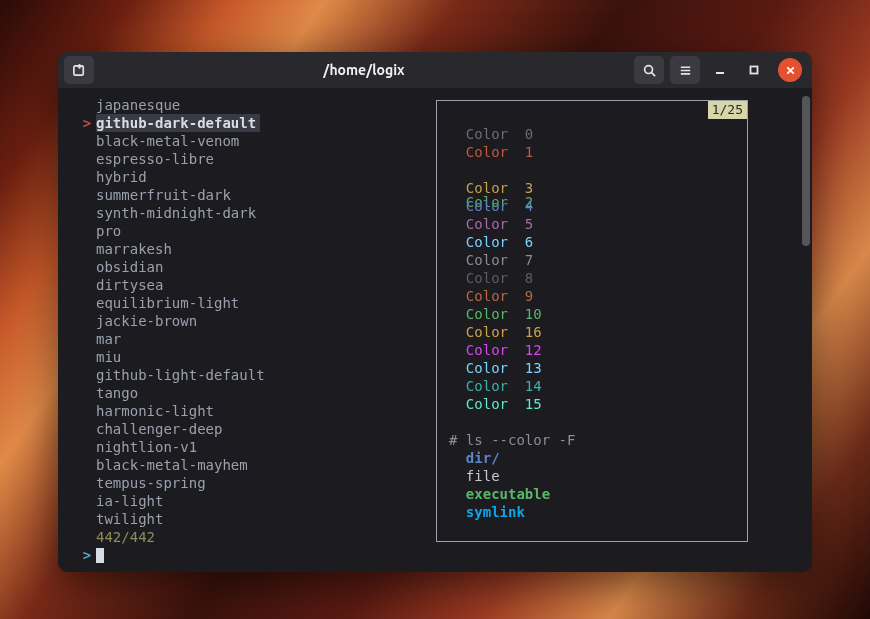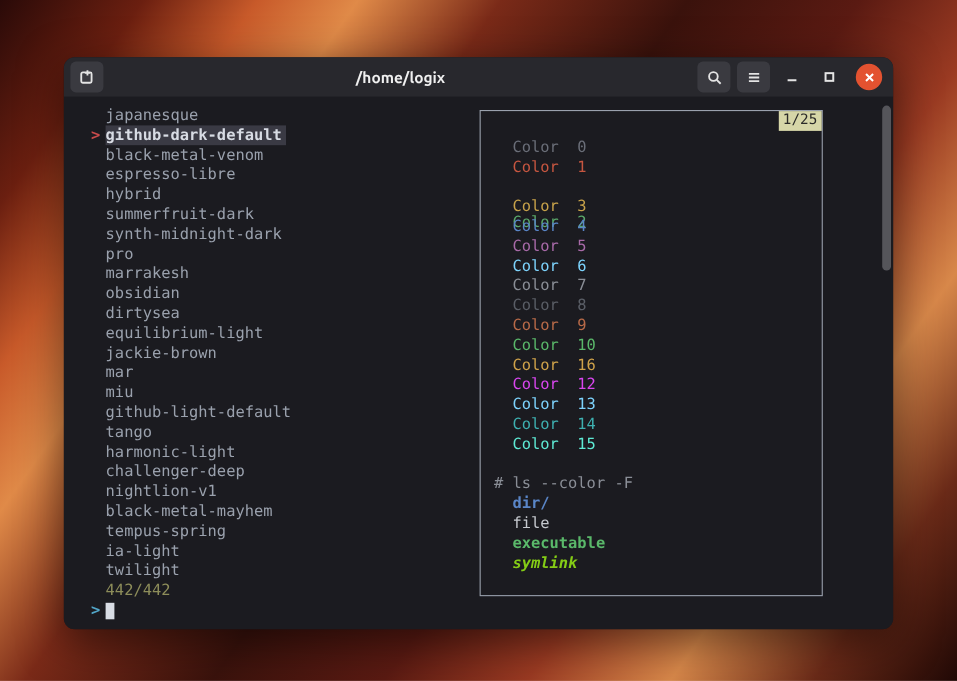--- a/index.html
+++ b/index.html
@@ -217,17 +217,17 @@
           <div class="pv-line"><span class="lbl" style="color: #7dd3fc;">  Color  13</span></div>
           <div class="pv-line"><span class="lbl" style="color: rgb(62, 176, 176);">  Color  14</span></div>
           <div class="pv-line"><span class="lbl" style="color: #5eead4;">  Color  15</span></div>
         </div>
       <div class="blank"></div>
       <div class="pv-line" style="color:#8a8e96"># ls --color -F</div>
       <div id="preview-ls">
           <div class="pv-line"><span style="color: rgb(90, 134, 200); font-weight: 700;">  dir/</span></div>
           <div class="pv-line"><span style="color: rgb(197, 200, 206);">  file</span></div>
           <div class="pv-line"><span style="color: rgb(90, 184, 106); font-weight: 700;">  executable</span></div>
-          <div class="pv-line"><span style="color: #84cc16; font-weight: 700; font-style: italic;">  symlink</span></div>
+          <div class="pv-line"><span style="color: #0ea5e9; font-weight: 700;">  symlink</span></div>
         </div>
     </div>
   </div>
 </div>
 
 </body></html>

